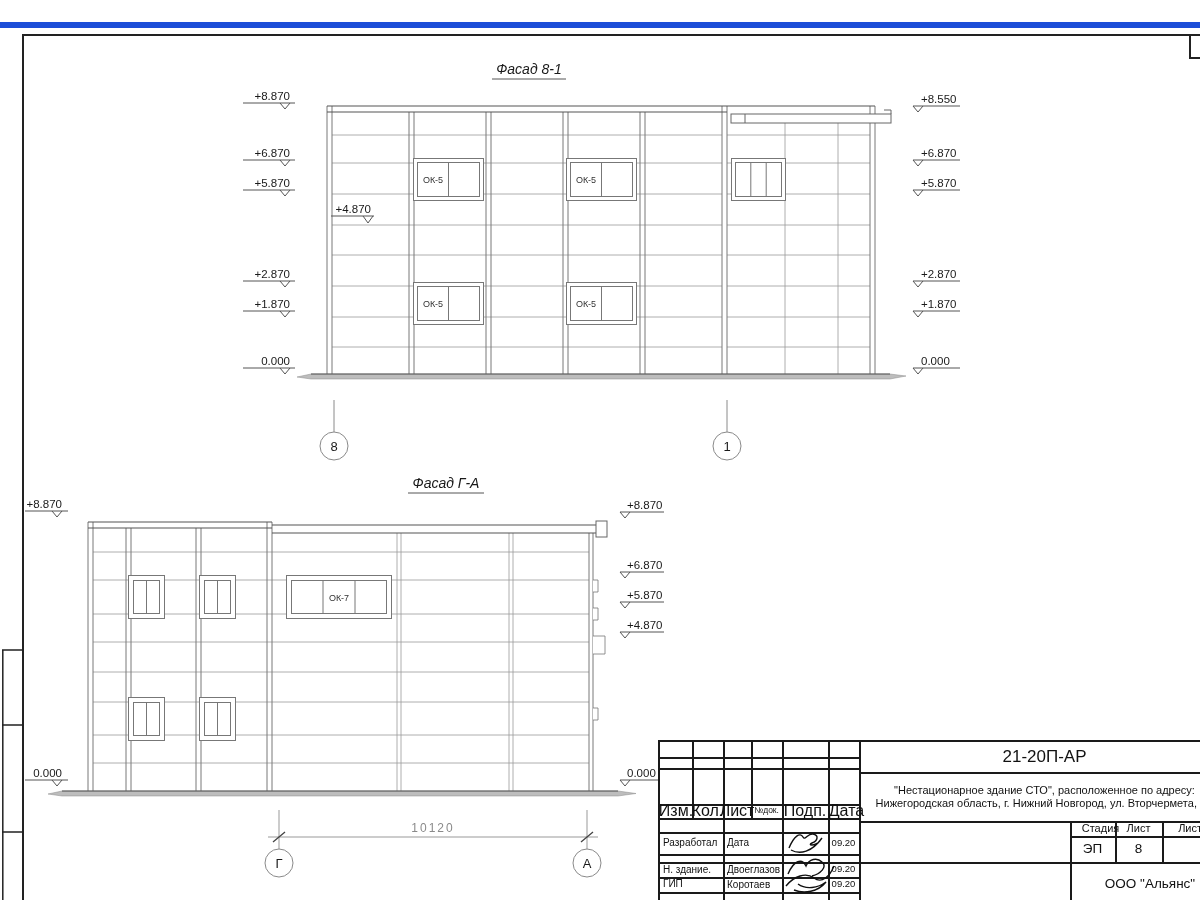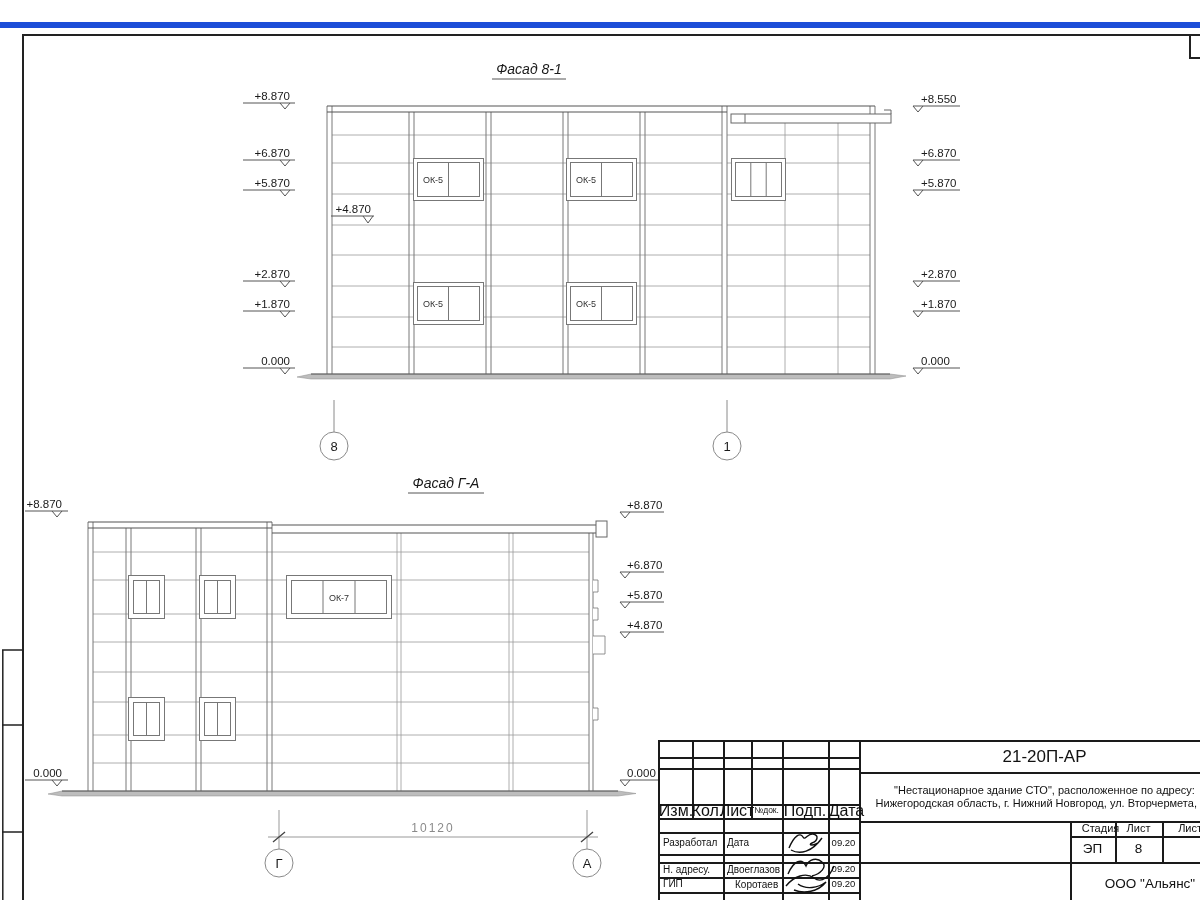--- a/index.html
+++ b/index.html
@@ -282,26 +282,26 @@
   <div class="cell f12" style="left:32px;top:62px;width:31px;height:14px;">Кол.</div>
   <div class="cell f12" style="left:63px;top:62px;width:28px;height:14px;">Лист</div>
   <div class="cell f8" style="left:91px;top:62px;width:31px;height:14px;border-radius:6px;">№док.</div>
   <div class="cell f12" style="left:122px;top:62px;width:46px;height:14px;">Подп.</div>
   <div class="cell f12" style="left:168px;top:62px;width:37px;height:14px;">Дата</div>
 
   <div class="cell cl f10" style="left:3px;top:90px;width:60px;height:22px;">Разработал</div>
   <div class="cell cl f10" style="left:67px;top:90px;width:55px;height:22px;">Дата</div>
   <div class="cell f9" style="left:168px;top:90px;width:31px;height:22px;">09.20</div>
 
-  <div class="cell cl f10" style="left:3px;top:120px;width:60px;height:15px;">Н. адресу.</div>
+  <div class="cell cl f10" style="left:3px;top:120px;width:60px;height:15px;">Н. здание.</div>
   <div class="cell cl f10" style="left:67px;top:120px;width:55px;height:15px;">Двоеглазов</div>
   <div class="cell f9" style="left:168px;top:120px;width:31px;height:15px;">09.20</div>
 
   <div class="cell cl f10" style="left:3px;top:134px;width:60px;height:15px;">ГИП</div>
-  <div class="cell cl f10" style="left:75px;top:135px;width:55px;height:15px;">Коротаев</div>
+  <div class="cell cl f10" style="left:67px;top:135px;width:55px;height:15px;">Коротаев</div>
   <div class="cell f9" style="left:168px;top:135px;width:31px;height:15px;">09.20</div>
 
   <svg class="sig-svg" style="left:126px;top:86px;" width="42" height="28" viewBox="0 0 42 28">
     <path d="M3 20 C8 8 14 4 17 9 C19 13 22 5 27 6 C33 7 32 13 26 15 C21 17 28 19 34 13 M5 22 C14 27 26 24 36 10" stroke="#111" stroke-width="1.4" fill="none"></path>
   </svg>
   <svg class="sig-svg" style="left:122px;top:112px;" width="56" height="42" viewBox="0 0 56 42">
     <path d="M6 20 C12 6 20 4 24 12 C27 5 35 3 40 8 C46 13 38 20 30 22 M4 32 C12 22 24 18 32 24 C40 30 48 22 52 12 M12 36 C22 40 36 38 44 28 C36 34 24 36 16 30" stroke="#111" stroke-width="1.4" fill="none"></path>
   </svg>
 
   <div class="cell f17" style="left:199px;top:0;width:371px;height:30px;">21-20П-АР</div>

